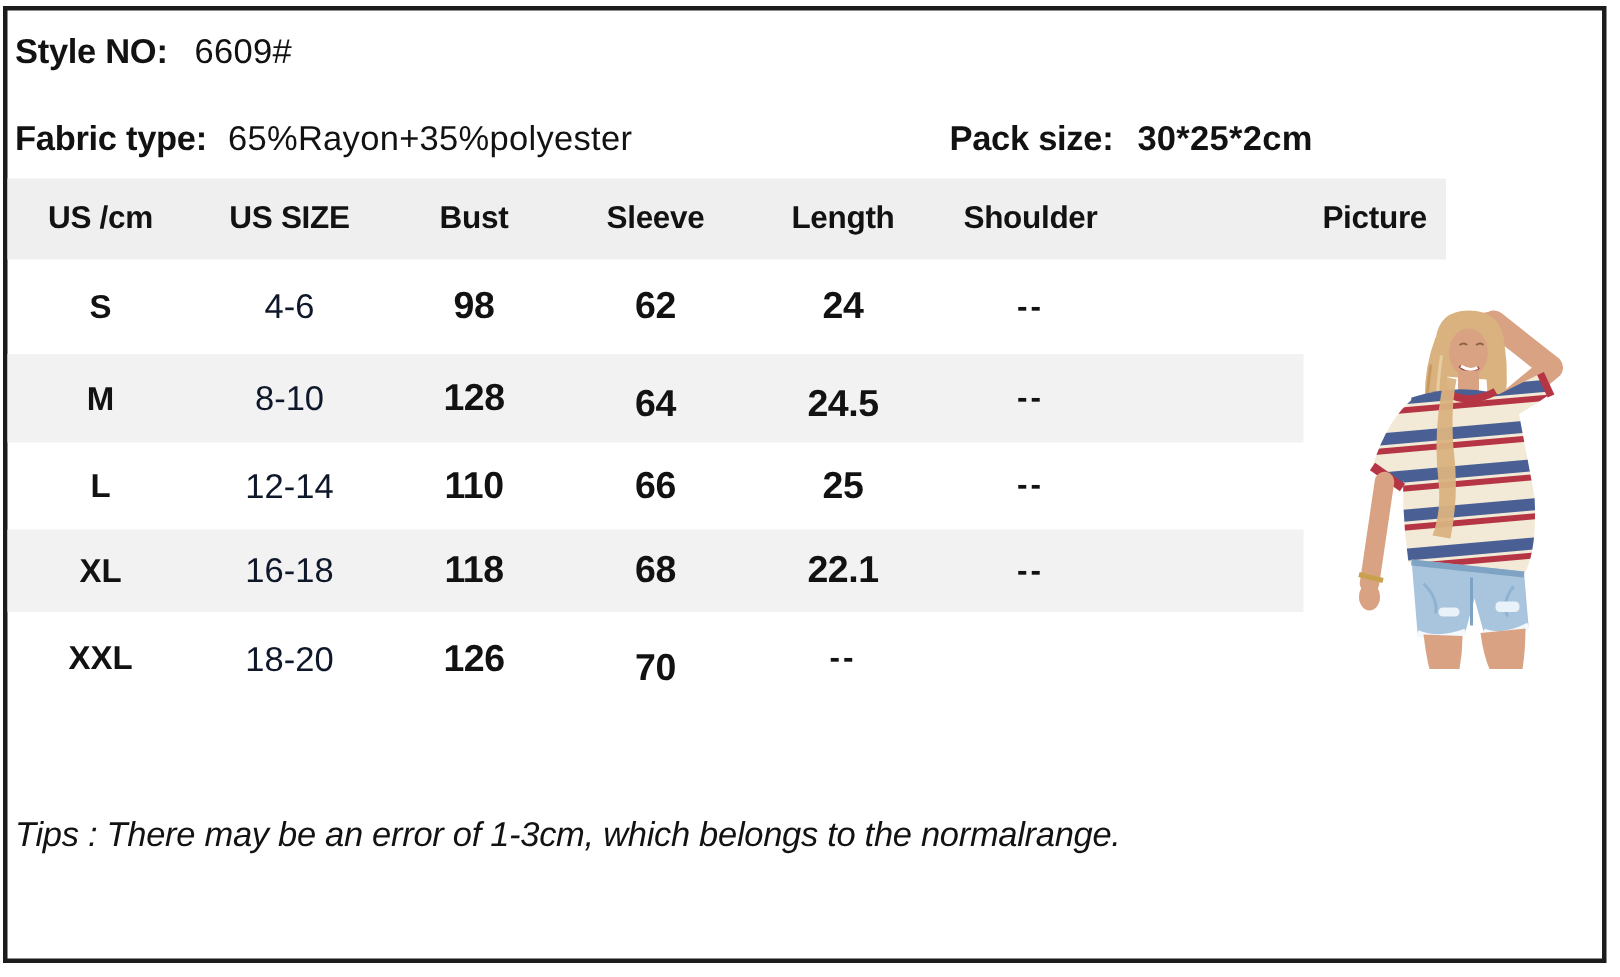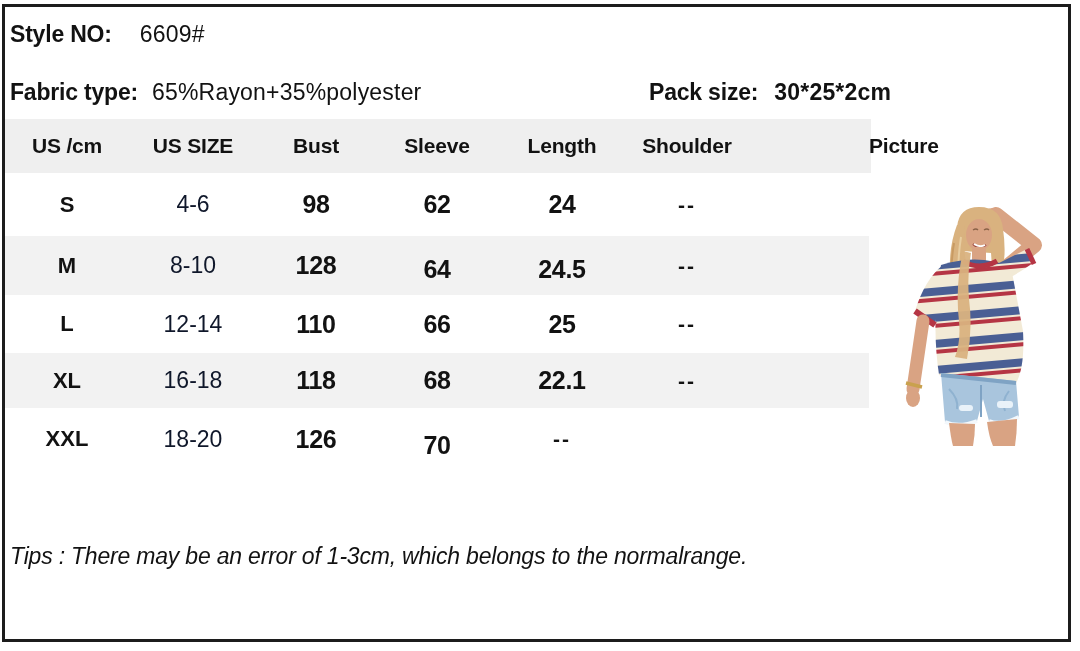--- a/index.html
+++ b/index.html
@@ -18,30 +18,30 @@
   html,body{width:1080px;height:651px;background:#ffffff;overflow:hidden;
     font-family:"Liberation Sans","DejaVu Sans",sans-serif;color:var(--text);}
   .frame{
     position:absolute;left:2px;top:4px;width:1069px;height:638px;
     border:3px solid var(--frameBorder);background:#fff;
   }
   .abs{position:absolute;}
   
   .meta-line{display:flex;align-items:baseline;white-space:nowrap;}
   .lbl{font-weight:700;font-size:23px;letter-spacing:-0.2px;}
-  .val{font-weight:400;font-size:23px;margin-left:28px;letter-spacing:0.2px;}
+  .val{font-weight:400;font-size:23px;margin-left:18px;letter-spacing:0.2px;}
   .val.bold{font-weight:700;}
   .style-line{left:5px;top:14px;}
   .fabric-line{left:5px;top:72px;}
   .fabric-line .val{margin-left:14px;}
-  .pack-line{left:644px;top:72px;text-align:center;}
+  .pack-line{left:628px;top:72px;text-align:center;}
   .pack-line .val{margin-left:16px;}
   
   .thead{
-    left:0;top:112px;width:866px;height:54px;background:var(--headerBg);
+    left:0;top:112px;width:959px;height:54px;background:var(--headerBg);
     display:grid;grid-template-columns:124px 128px 118px 124px 126px 124px 120px 1fr;
     align-items:center;
   }
   .th{font-weight:700;font-size:21px;text-align:center;letter-spacing:-0.2px;}
   .rows{left:0;top:166px;width:864px;}
   .trow{
     width:864px;
     display:grid;grid-template-columns:124px 128px 118px 124px 126px 124px 1fr;
     align-items:center;
   }

